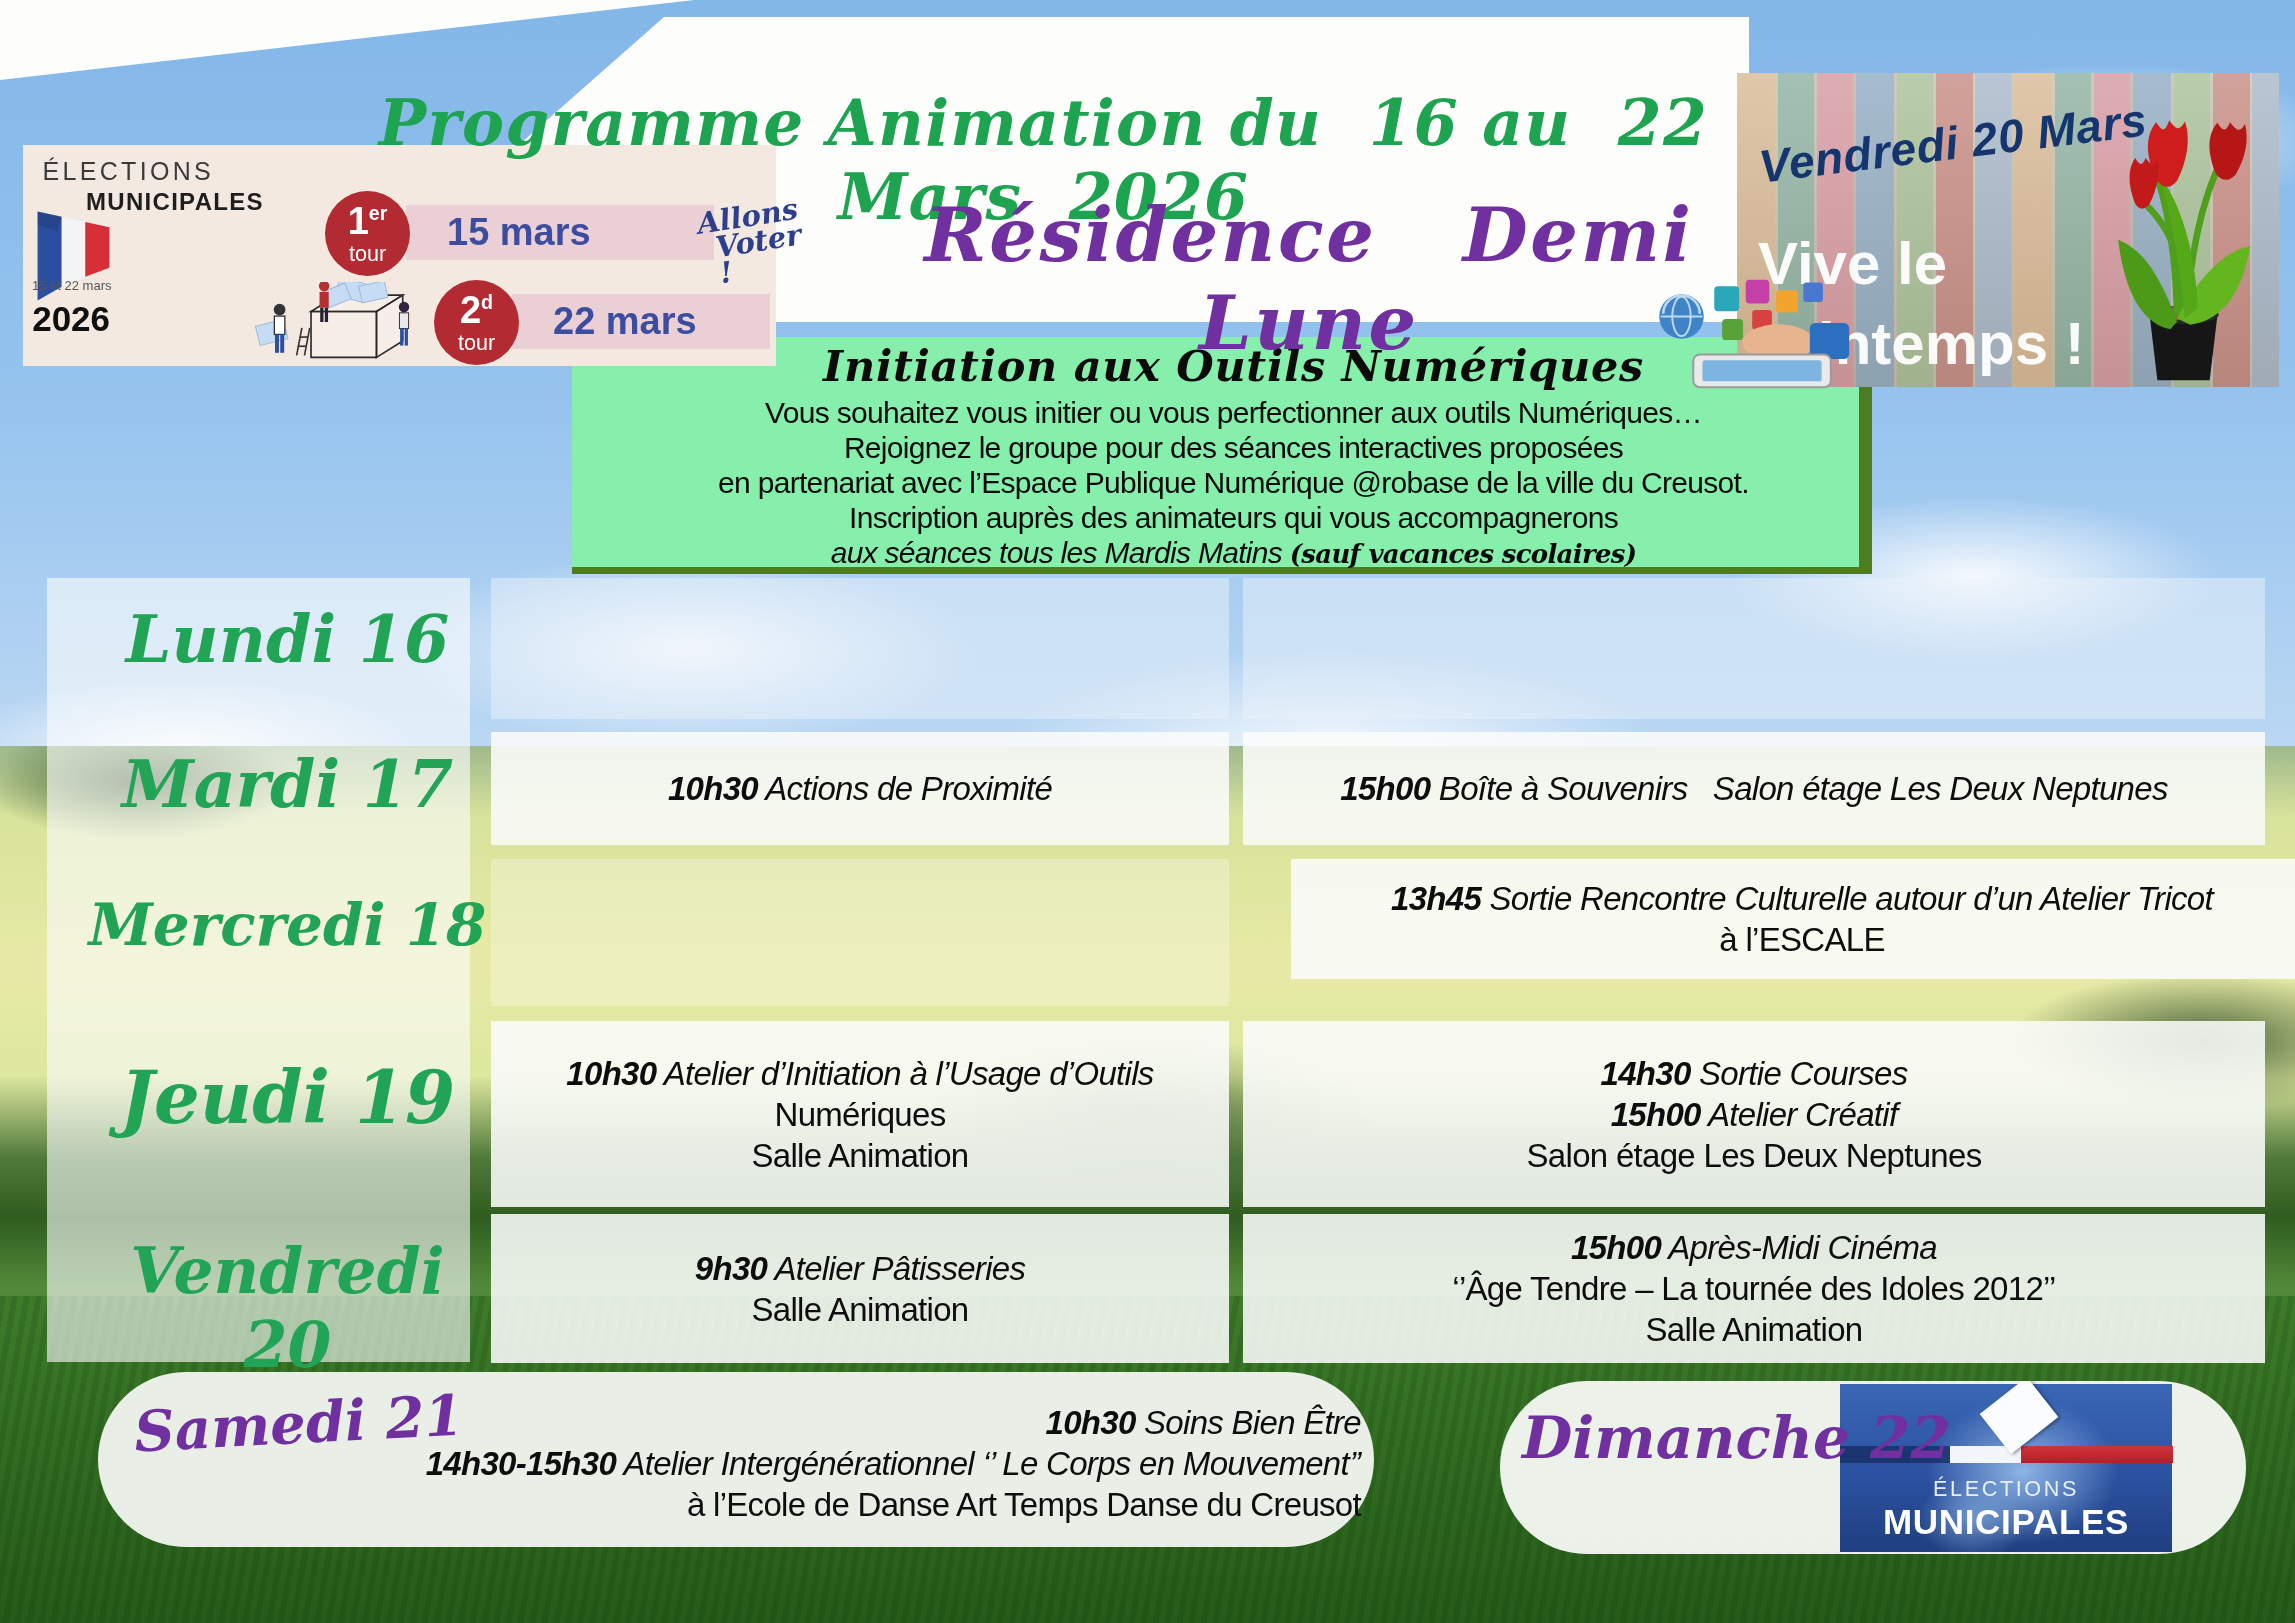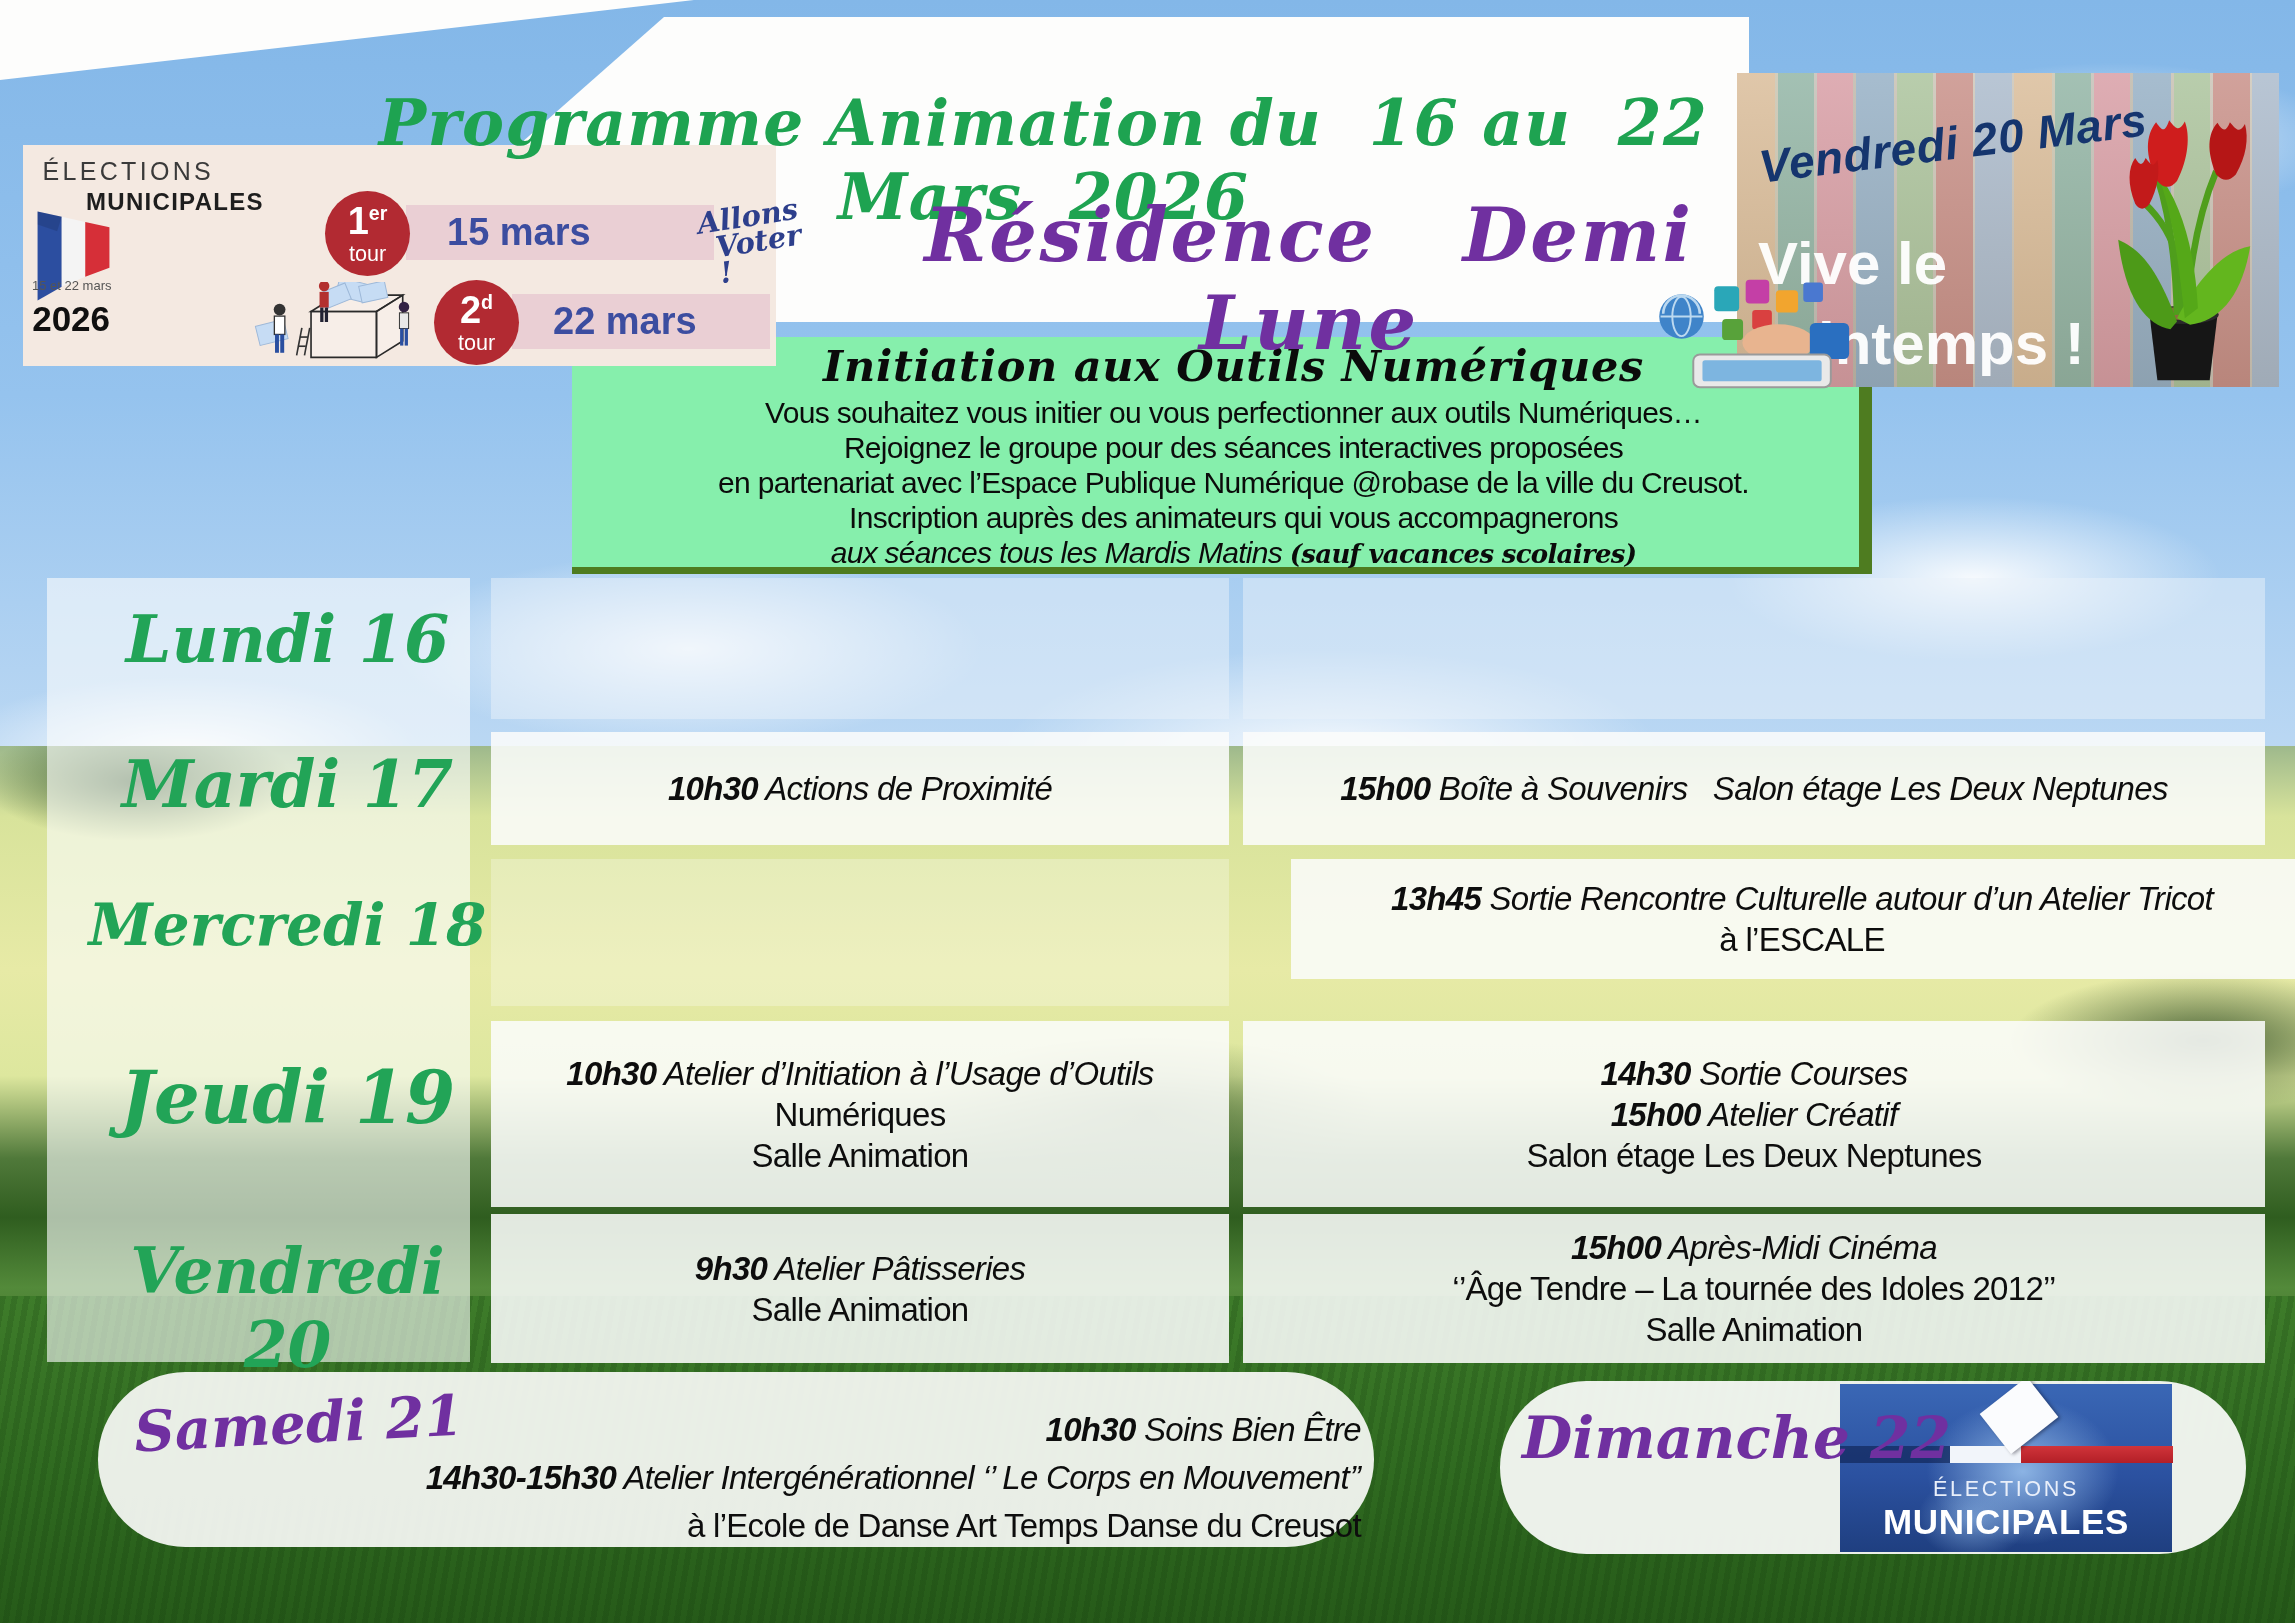--- a/index.html
+++ b/index.html
@@ -93,21 +93,21 @@
     text-align:center;z-index:1;background:rgba(250,252,250,.88);}
   .cell .line{font-size:33px;line-height:41px;letter-spacing:-0.7px;color:#0d0d0d;}
   .cell-faint{background:rgba(233,242,250,.5);}
   .cell-ghost{background:rgba(255,255,255,.28);}
 
   
   .samedi-box{left:98px;top:1372px;width:1276px;height:175px;border-radius:88px;
     background:rgba(247,249,245,.93);z-index:2;}
   .samedi-label{left:134px;top:1390px;font-size:56px;color:#7030a0;z-index:3;transform:rotate(-3deg);}
   .samedi-lines{left:222px;top:1402px;width:1139px;text-align:right;z-index:3;}
-  .samedi-lines .line{font-size:33px;line-height:41px;letter-spacing:-0.7px;color:#0d0d0d;margin-top:7px;}
+  .samedi-lines .line{font-size:33px;line-height:41px;letter-spacing:-0.7px;color:#0d0d0d;}
   .dimanche-box{left:1500px;top:1381px;width:746px;height:173px;border-radius:88px;
     background:rgba(247,249,245,.95);z-index:2;overflow:hidden;}
   .dimanche-label{left:1522px;top:1404px;font-size:58px;color:#7030a0;z-index:3;}
   .muni-logo{position:absolute;left:340px;top:2.6px;width:332px;height:168px;
     background:
       radial-gradient(137px 105px at 55% 52%, rgba(150,190,235,.9), rgba(150,190,235,0) 70%),
       radial-gradient(79px 59px at 40% 80%, rgba(150,190,235,.6), rgba(150,190,235,0) 70%),
       linear-gradient(180deg,#3a67b5 0%,#2b51a0 55%,#1f3f80 100%);}
   .muni-stripe-dark{position:absolute;left:0;top:62px;width:110px;height:17px;background:rgba(10,25,70,.55);}
   .muni-stripe-white{position:absolute;left:110px;top:62px;width:71px;height:17px;background:#f2f5fa;}

